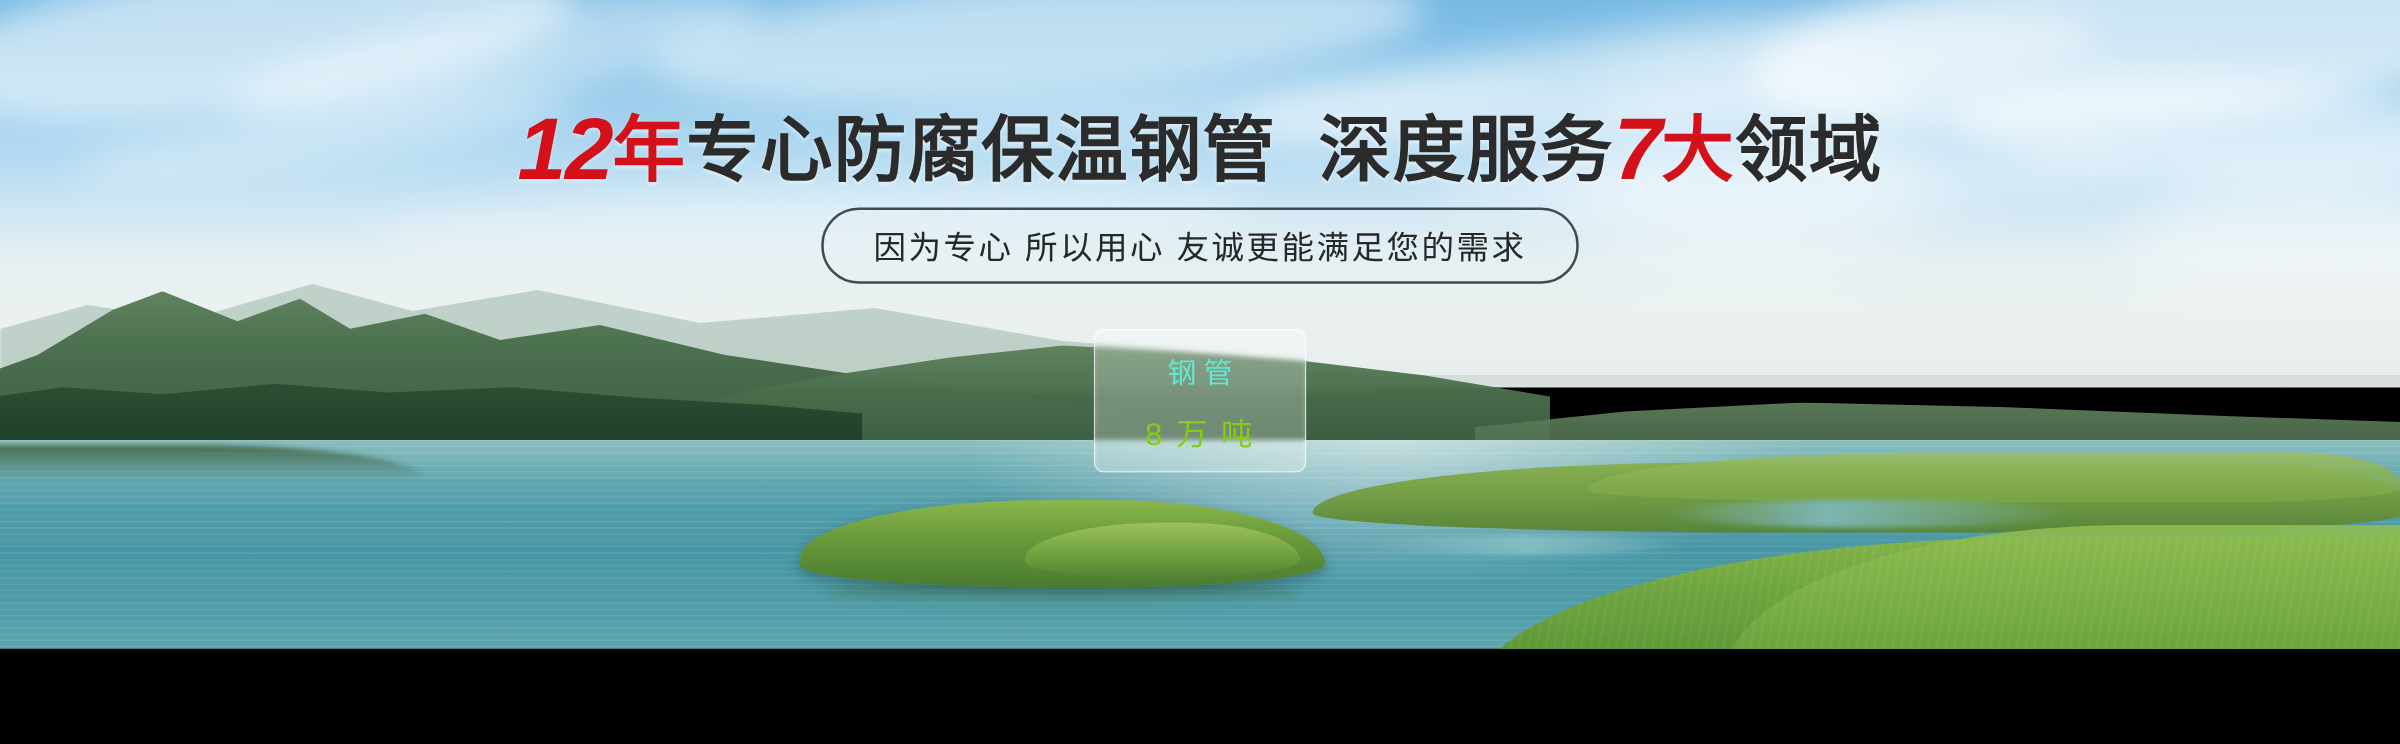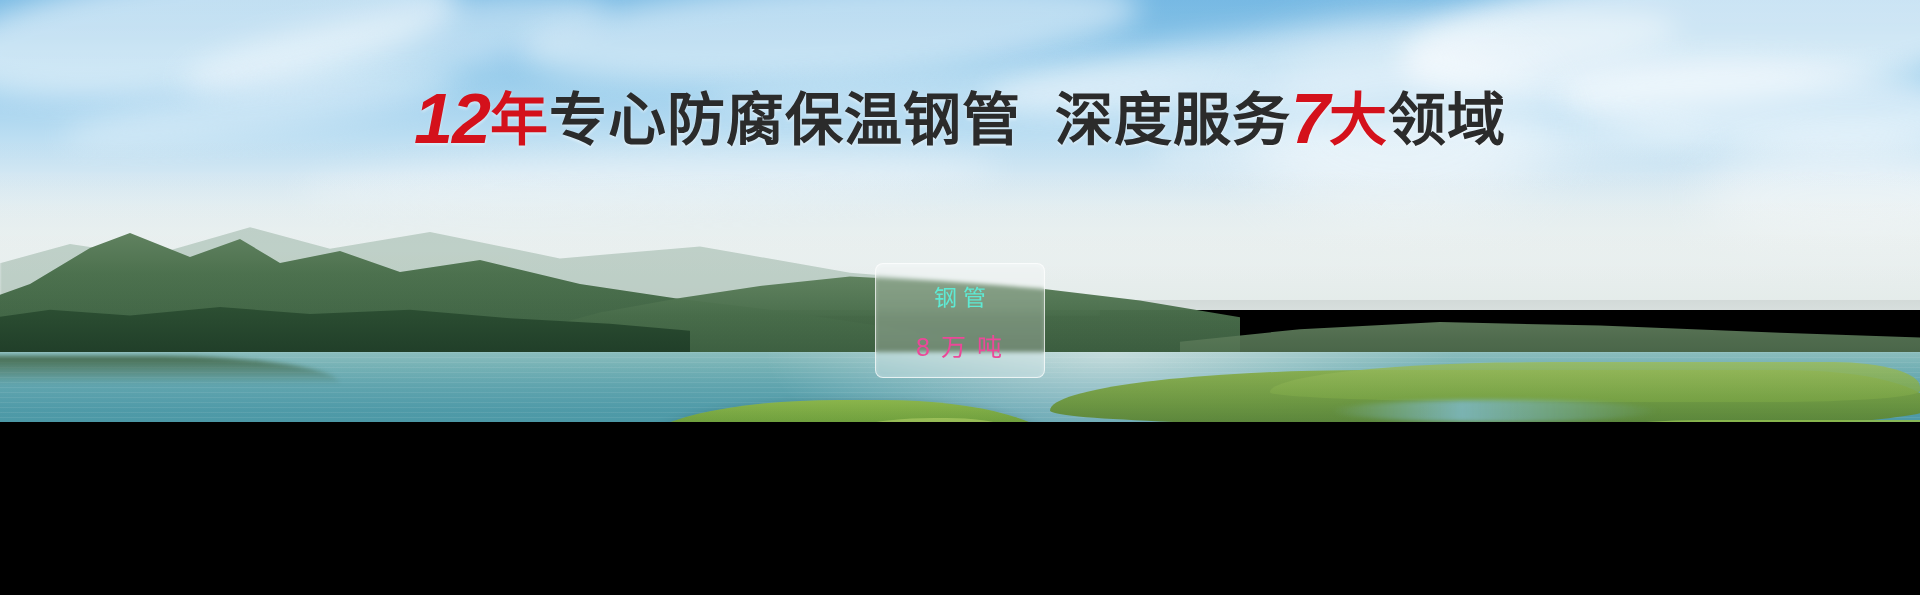--- a/index.html
+++ b/index.html
@@ -2,21 +2,21 @@
 <html lang="zh-CN"><head>
 <meta charset="utf-8">
 <title>Banner</title>
 <style>
   html,body{margin:0;padding:0;background:#000;}
   body{font-family:"Liberation Sans","DejaVu Sans",sans-serif;}
 
   .banner{
     position:relative;
     width:1920px;
-    height:422px;
+    height:519px;
     overflow:hidden;
     user-select:none;
   }
 
   
   .scene{position:absolute;inset:0;overflow:hidden;}
 
   
   .sky{
     position:absolute;left:0;top:0;width:1920px;height:300px;
@@ -242,21 +242,21 @@
   .stat-label{
     font-size:23px;
     letter-spacing:6px;
     text-indent:6px;
     color:#5eead4;
     font-weight:500;
   }
   .stat-value{
     font-size:25px;
     letter-spacing:2px;
-    color:#ec4899;
+    color:#84cc16;
     font-weight:500;
     white-space:nowrap;
   }
   .stat-value sup{font-size:.58em;vertical-align:super;letter-spacing:0;}
 </style>
 </head>
 <body>
 
 <div class="banner">
 
@@ -302,20 +302,23 @@
 
     <div class="photo-tone"></div>
   </div>
 
   <div class="overlay">
 
     <div class="headline">
       <span class="red num">12</span><span class="red">年</span><span>专心防腐保温钢管</span><span class="gap"></span><span>深度服务</span><span class="red num">7</span><span class="red">大</span><span>领域</span>
     </div>
 
+    <div class="subtitle-wrap">
+      <div class="subtitle">因为专心 所以用心  友诚更能满足您的需求</div>
+    </div>
 
     <div class="stats">
 
       <div class="stat-card">
         <div class="stat-label">钢管</div>
         <div class="stat-value"><span>8 万 吨</span><sup></sup></div>
       </div>
 
 
 

